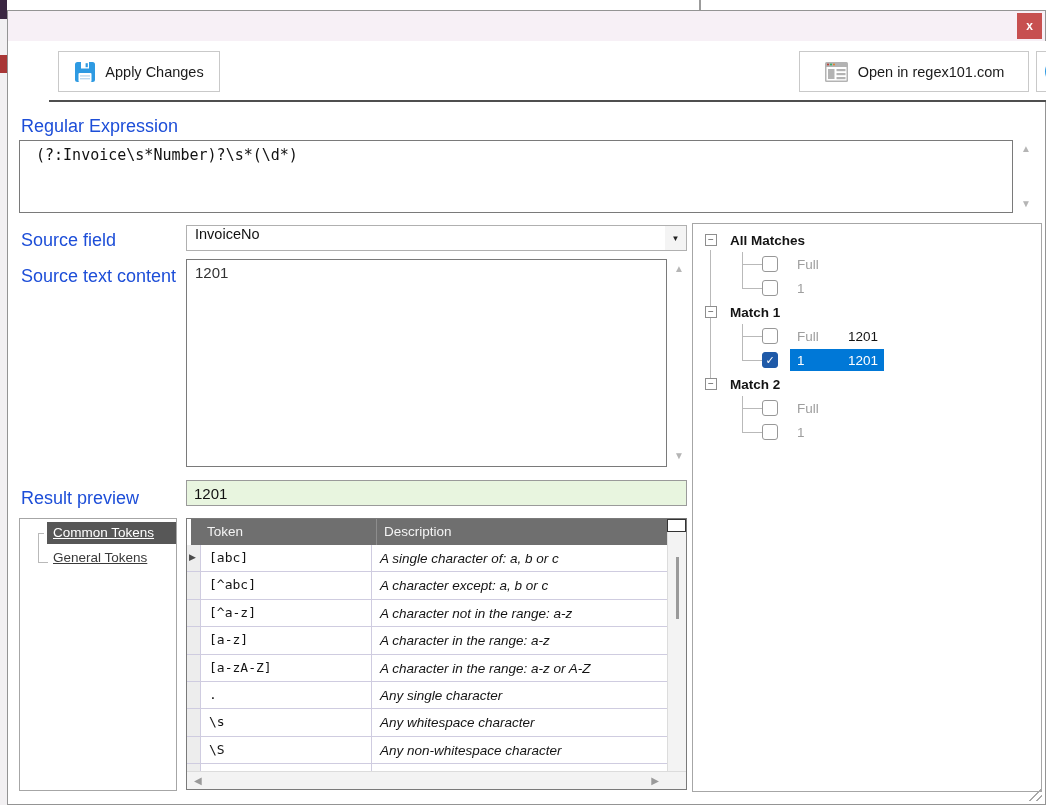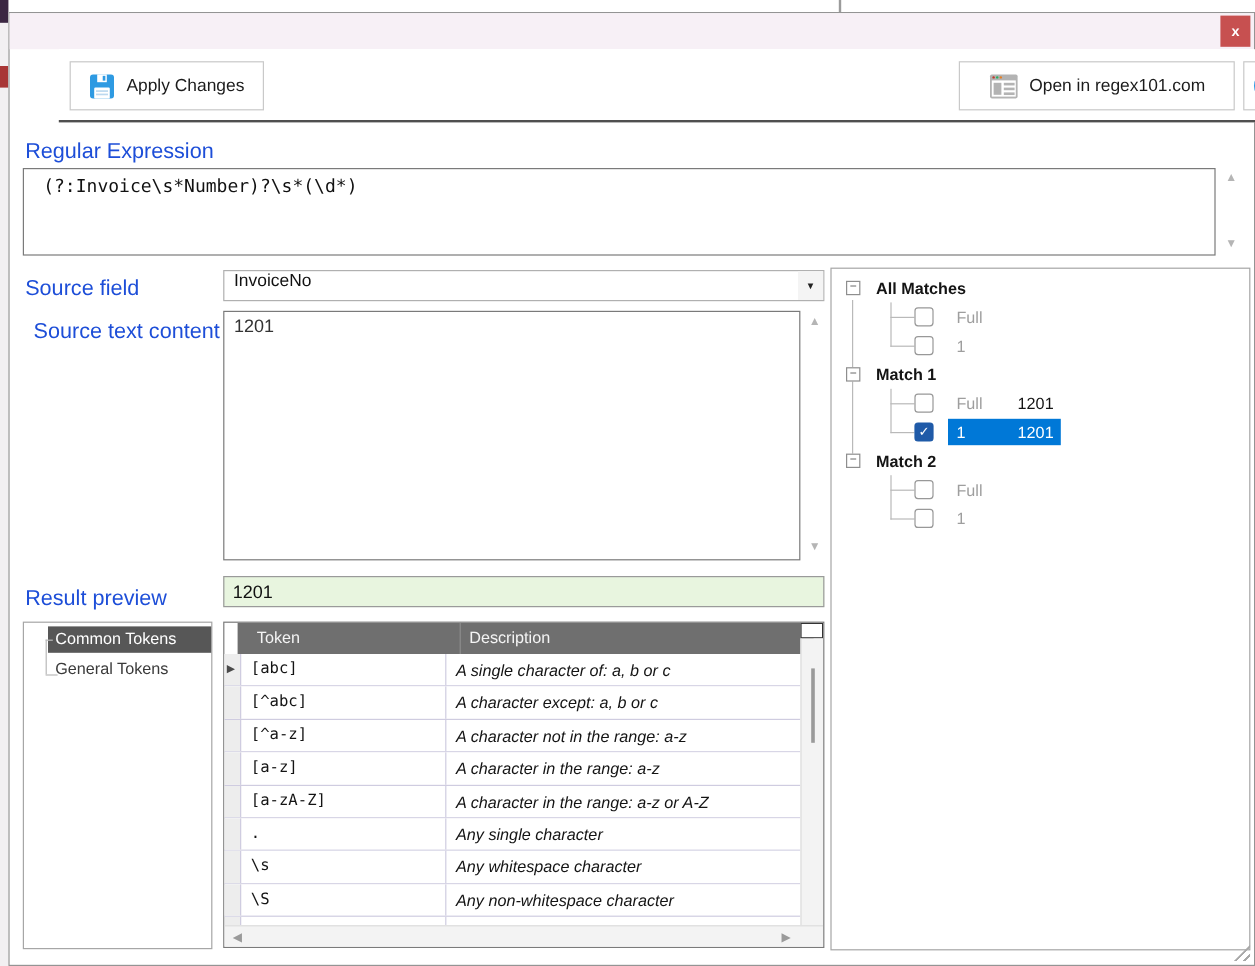--- a/index.html
+++ b/index.html
@@ -30,21 +30,21 @@
   .btn-apply   { left:9px;  top:10px; width:162px; height:41px; }
   .btn-regex101{ left:750px; top:10px; width:230px; height:41px; }
   .btn-help    { left:987px; top:10px; width:44px;  height:41px; }
   .help-circle { width:27px; height:27px; border-radius:50%; background:#2e9ae2; color:#fff;
     font-weight:bold; font-size:16px; line-height:27px; text-align:center; }
 
   
   .flabel { position:absolute; font-size:18px; color:#1d4ed8; }
   .lbl-regex  { left:13px; top:105px; }
   .lbl-srcf   { left:13px; top:219px; }
-  .lbl-srct   { left:20px; top:255px;text-align:center; }
+  .lbl-srct   { left:13px; top:255px;text-align:center; }
   .lbl-result { left:13px; top:477px; }
 
   .regex-box { position:absolute; left:11px; top:129px; width:994px; height:73px;
     border:1px solid #7a7a7a; background:#fff; padding:5px 16px;
     font-family:"DejaVu Sans Mono", monospace; font-size:15px; color:#111; white-space:pre; overflow:hidden; }
   .sarrow { position:absolute; font-size:10px; color:#b5b5b5; line-height:10px; cursor:pointer; }
   .a-ru { left:1013px; top:133px; } .a-rd { left:1013px; top:188px; }
   .a-su { left:666px;  top:253px; } .a-sd { left:666px;  top:440px; }
 
   .combo { position:absolute; left:178px; top:214px; width:501px; height:26px;
@@ -82,28 +82,28 @@
   .t-cvalue { font-size:13.5px; color:#141414; }
   .t-rowline.sel { background:#0078d7; }
   .t-rowline.sel .t-clabel, .t-rowline.sel .t-cvalue { color:#fff; }
 
   
   .cpanel { position:absolute; left:11px; top:507px; width:158px; height:273px;
     border:1px solid #a6a6a6; background:#fff; }
   .cline-v { position:absolute; left:18px; top:14px; width:1px; height:29px; background:#b9b9b9; }
   .cline-h1{ position:absolute; left:18px; top:14px; width:6px; height:1px; background:#b9b9b9; }
   .cline-h2{ position:absolute; left:18px; top:43px; width:10px; height:1px; background:#b9b9b9; }
-  .cat { margin-left:20px; height:22px; line-height:22px; padding-left:6px; font-size:13.5px;
-    color:#3a3a3a; cursor:pointer; margin-top:3px; }
+  .cat { margin-left:27px; height:22px; line-height:22px; padding-left:6px; font-size:13.5px;
+    color:#3a3a3a; cursor:pointer; margin-top:3px;text-decoration:underline; }
   .cat.selected { background:#575757; color:#fff; margin-top:3px; }
 
   
   .ttable { position:absolute; left:178px; top:507px; width:501px; height:272px;
     border:1px solid #7a7a7a; background:#fff; overflow:hidden; }
-  .thead { position:absolute; left:11px; top:0; width:480px; height:26px; background:#6f6f6f; }
+  .thead { position:absolute; left:4px; top:0; width:480px; height:26px; background:#6f6f6f; }
   .th-token { position:absolute; left:16px;  top:0; line-height:26px; font-size:13.5px; color:#f4f4f4; }
   .th-desc  { position:absolute; left:193px; top:0; line-height:26px; font-size:13.5px; color:#f4f4f4; }
   .th-sep   { position:absolute; left:185px; top:0; width:1px; height:26px; background:#8d8d8d; }
   .tbody { position:absolute; left:0; top:26px; width:480px; height:226px; }
   .trow { display:flex; height:27.4px; border-bottom:1px solid #cfcce0; background:#fff; cursor:pointer; }
   .gut { width:14px; border-right:1px solid #cfcce0; background:#ededed; position:relative; flex:0 0 auto; }
   .rowmark { position:absolute; left:2px; top:7px; font-size:9px; color:#4a4a4a; }
   .tok { width:171px; border-right:1px solid #cfcce0; padding:5px 0 0 8px;
     font-family:"DejaVu Sans Mono", monospace; font-size:13px; color:#141414; }
   .tdesc { flex:1; padding:6px 0 0 8px; font-size:13.5px; color:#141414;font-style:italic; }

